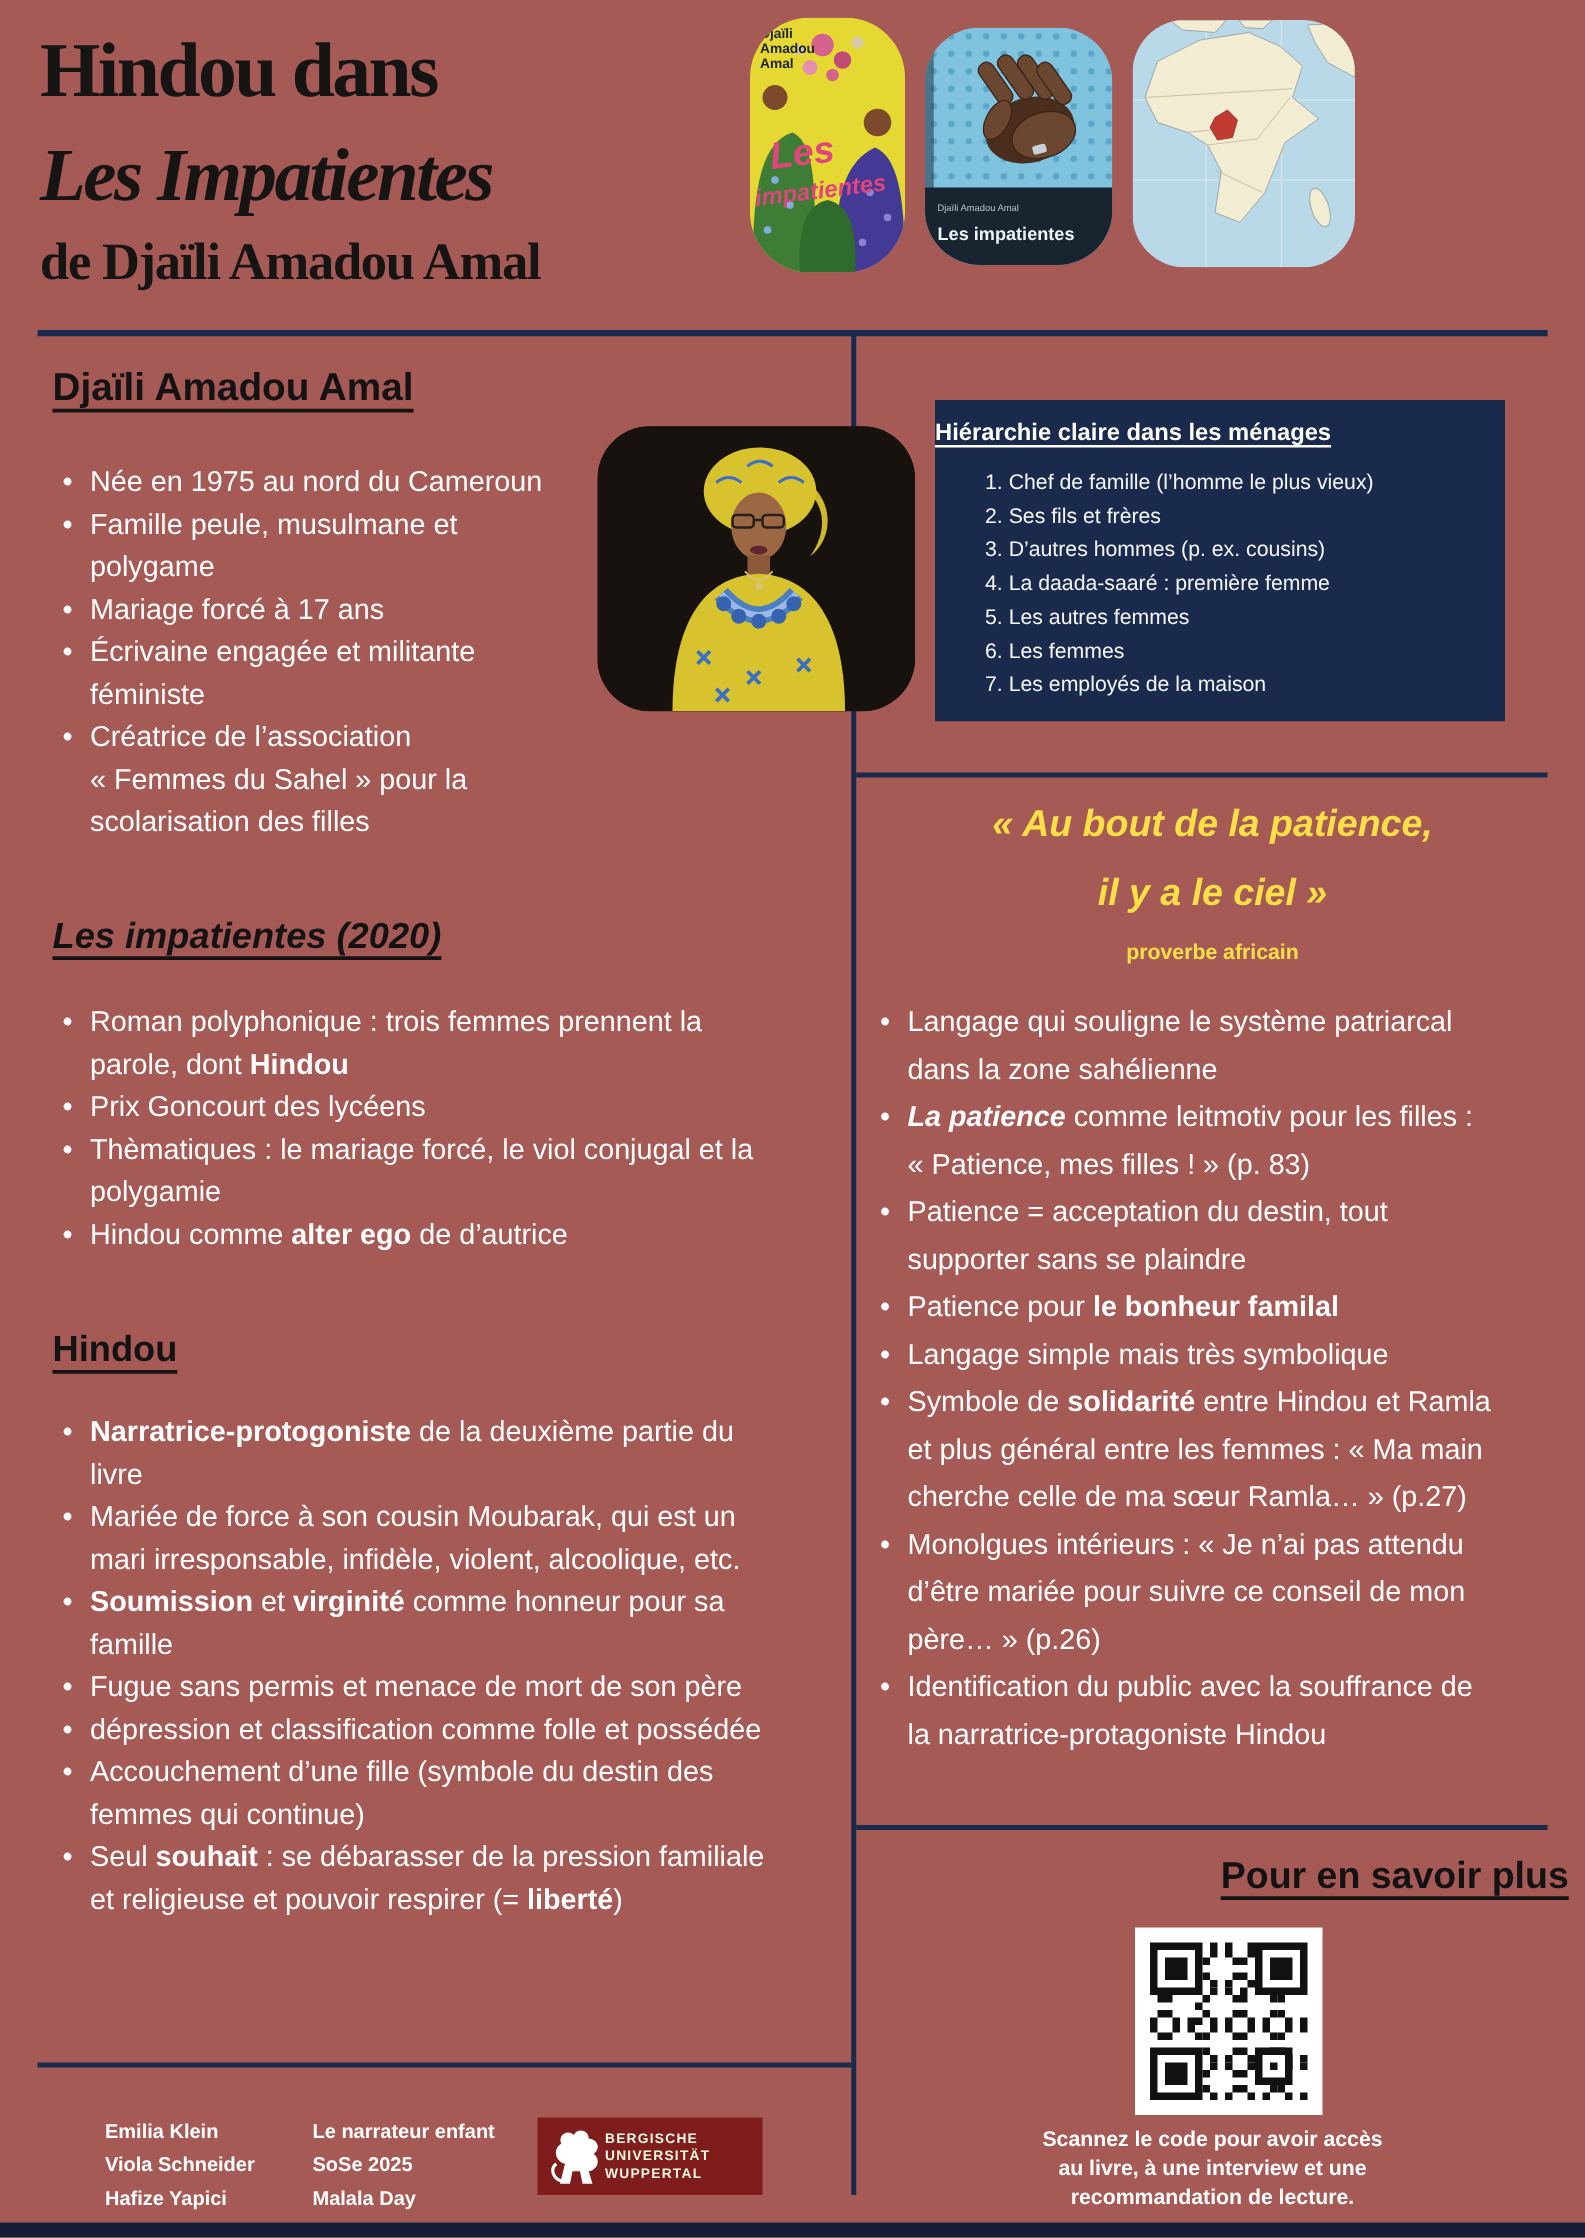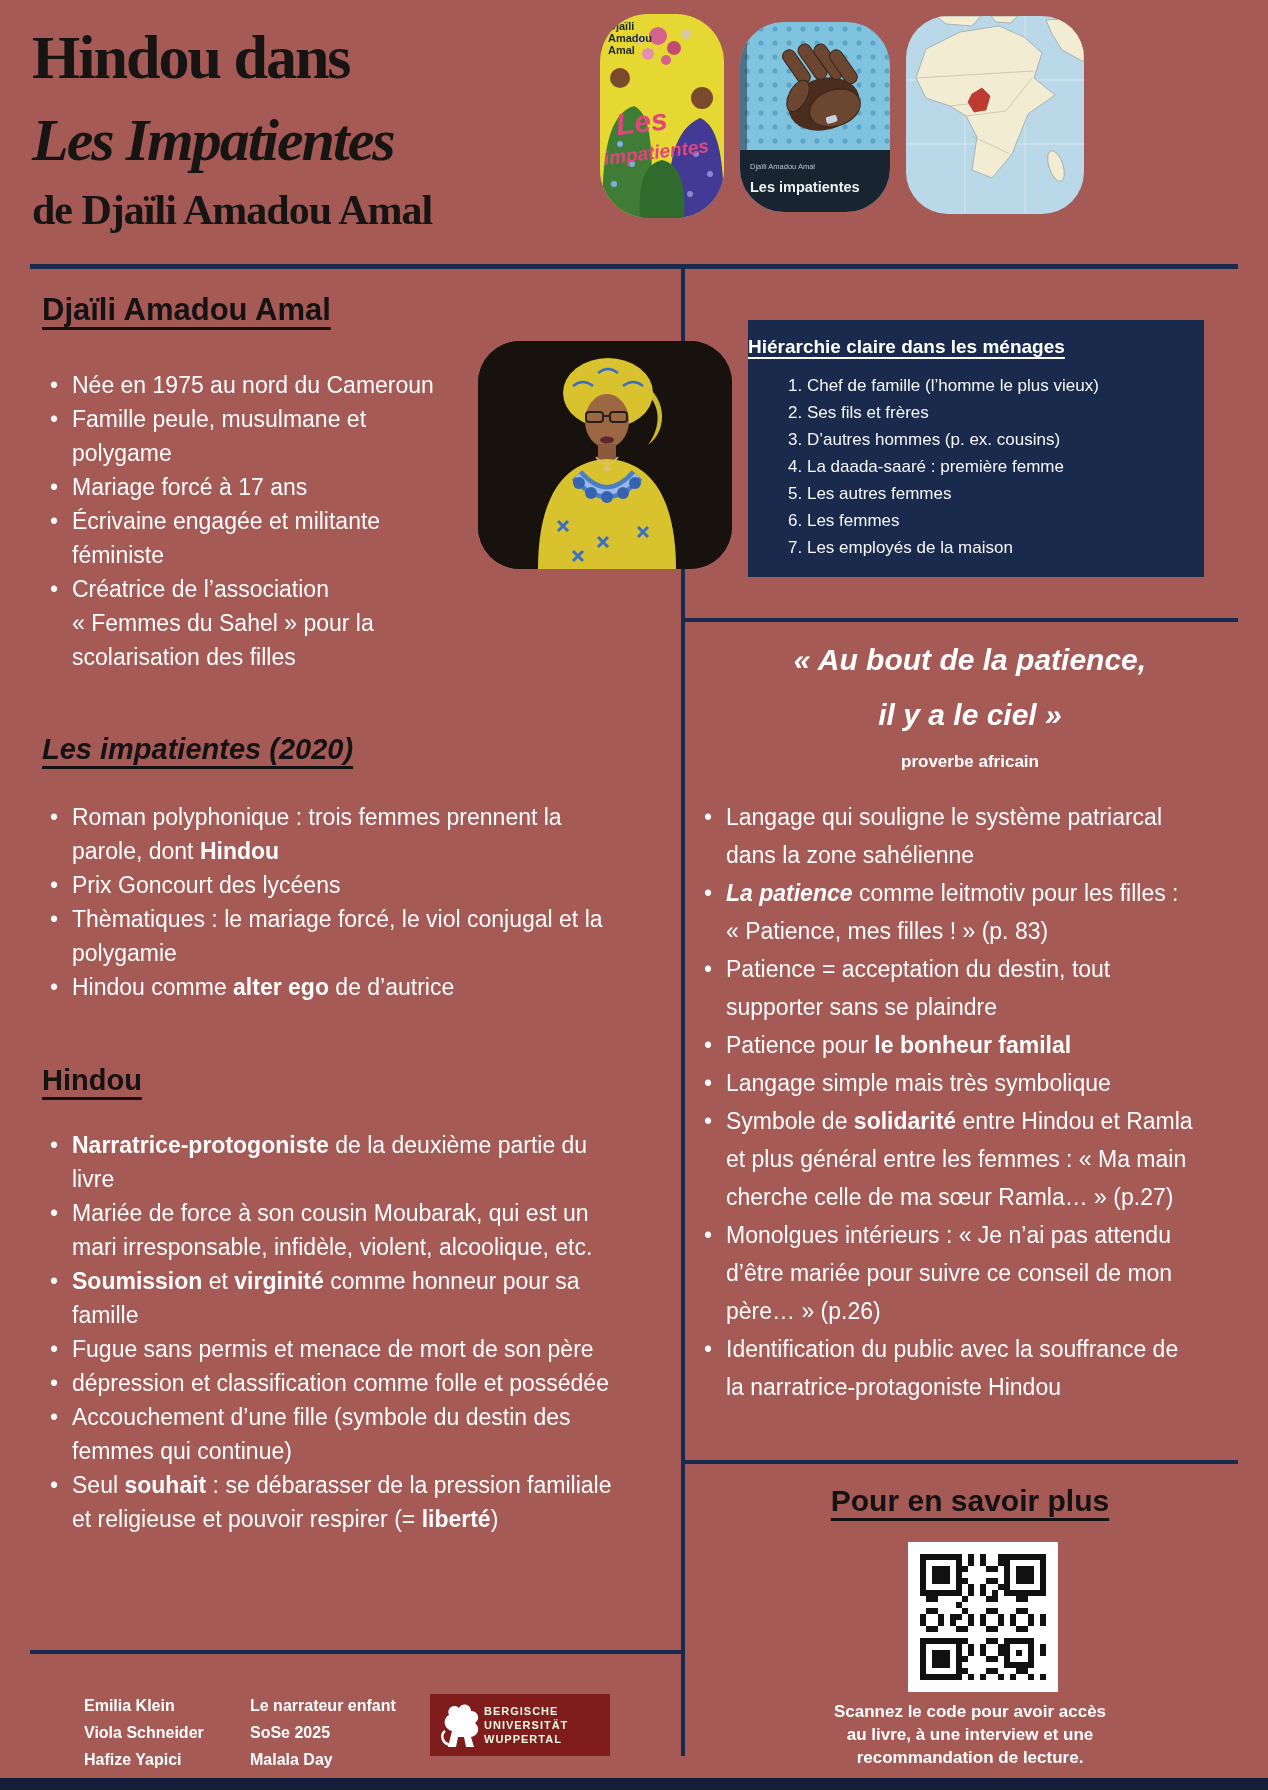--- a/index.html
+++ b/index.html
@@ -42,25 +42,25 @@
   .rlist li::before{left:6px}
   .b{font-weight:700}
   .i{font-style:italic}
   
   .hier-box{position:absolute;left:748px;top:320px;width:456px;height:257px;background:#1a2a4c;z-index:2}
   .hier-title{margin-top:16px;text-align:left;font-size:19px;font-weight:700;color:#fff;
               text-decoration:underline;text-decoration-thickness:2px;text-underline-offset:4px}
   .hier-list{list-style:none;counter-reset:h;margin:14px 0 0 40px;font-size:17px;line-height:27px;color:#f5f6f8}
   .hier-list li::before{counter-increment:h;content:counter(h) ". "}
   
-  .quote-wrap{position:absolute;left:685px;top:632px;width:570px;text-align:center;color:#ffffff}
+  .quote-wrap{position:absolute;left:685px;top:632px;width:570px;text-align:center;color:#fde047}
   .q-line{font-size:30px;font-weight:700;font-style:italic;line-height:55px}
   .q-attr{margin-top:10px;font-size:17px;font-weight:700}
   
-  .h-more{left:685px;top:1484px;width:570px;text-align:center;font-size:30px;position:absolute;color:#141212;font-weight:700;
+  .h-more{left:685px;top:1484px;width:570px;text-align:right;font-size:30px;position:absolute;color:#141212;font-weight:700;
           text-decoration:underline;text-decoration-thickness:3px;text-underline-offset:7px}
   .qr-box{position:absolute;left:908px;top:1542px;width:150px;height:150px;background:#fff;display:flex;align-items:center;justify-content:center}
   .qr-caption{position:absolute;left:685px;top:1700px;width:570px;text-align:center;
               font-size:17px;font-weight:700;line-height:23px;color:#fdfdfd}
   
   .f-col{position:absolute;font-size:16px;font-weight:700;line-height:27px;color:#fdfdfd}
   .f-names{left:84px;top:1692px}
   .f-project{left:250px;top:1692px}
   .logo{position:absolute;left:430px;top:1694px;width:180px;height:62px;background:#7f1d1d;display:flex;align-items:center}
   .logo-text{font-size:11px;font-weight:700;letter-spacing:1px;color:#eef7e2;line-height:14px}

